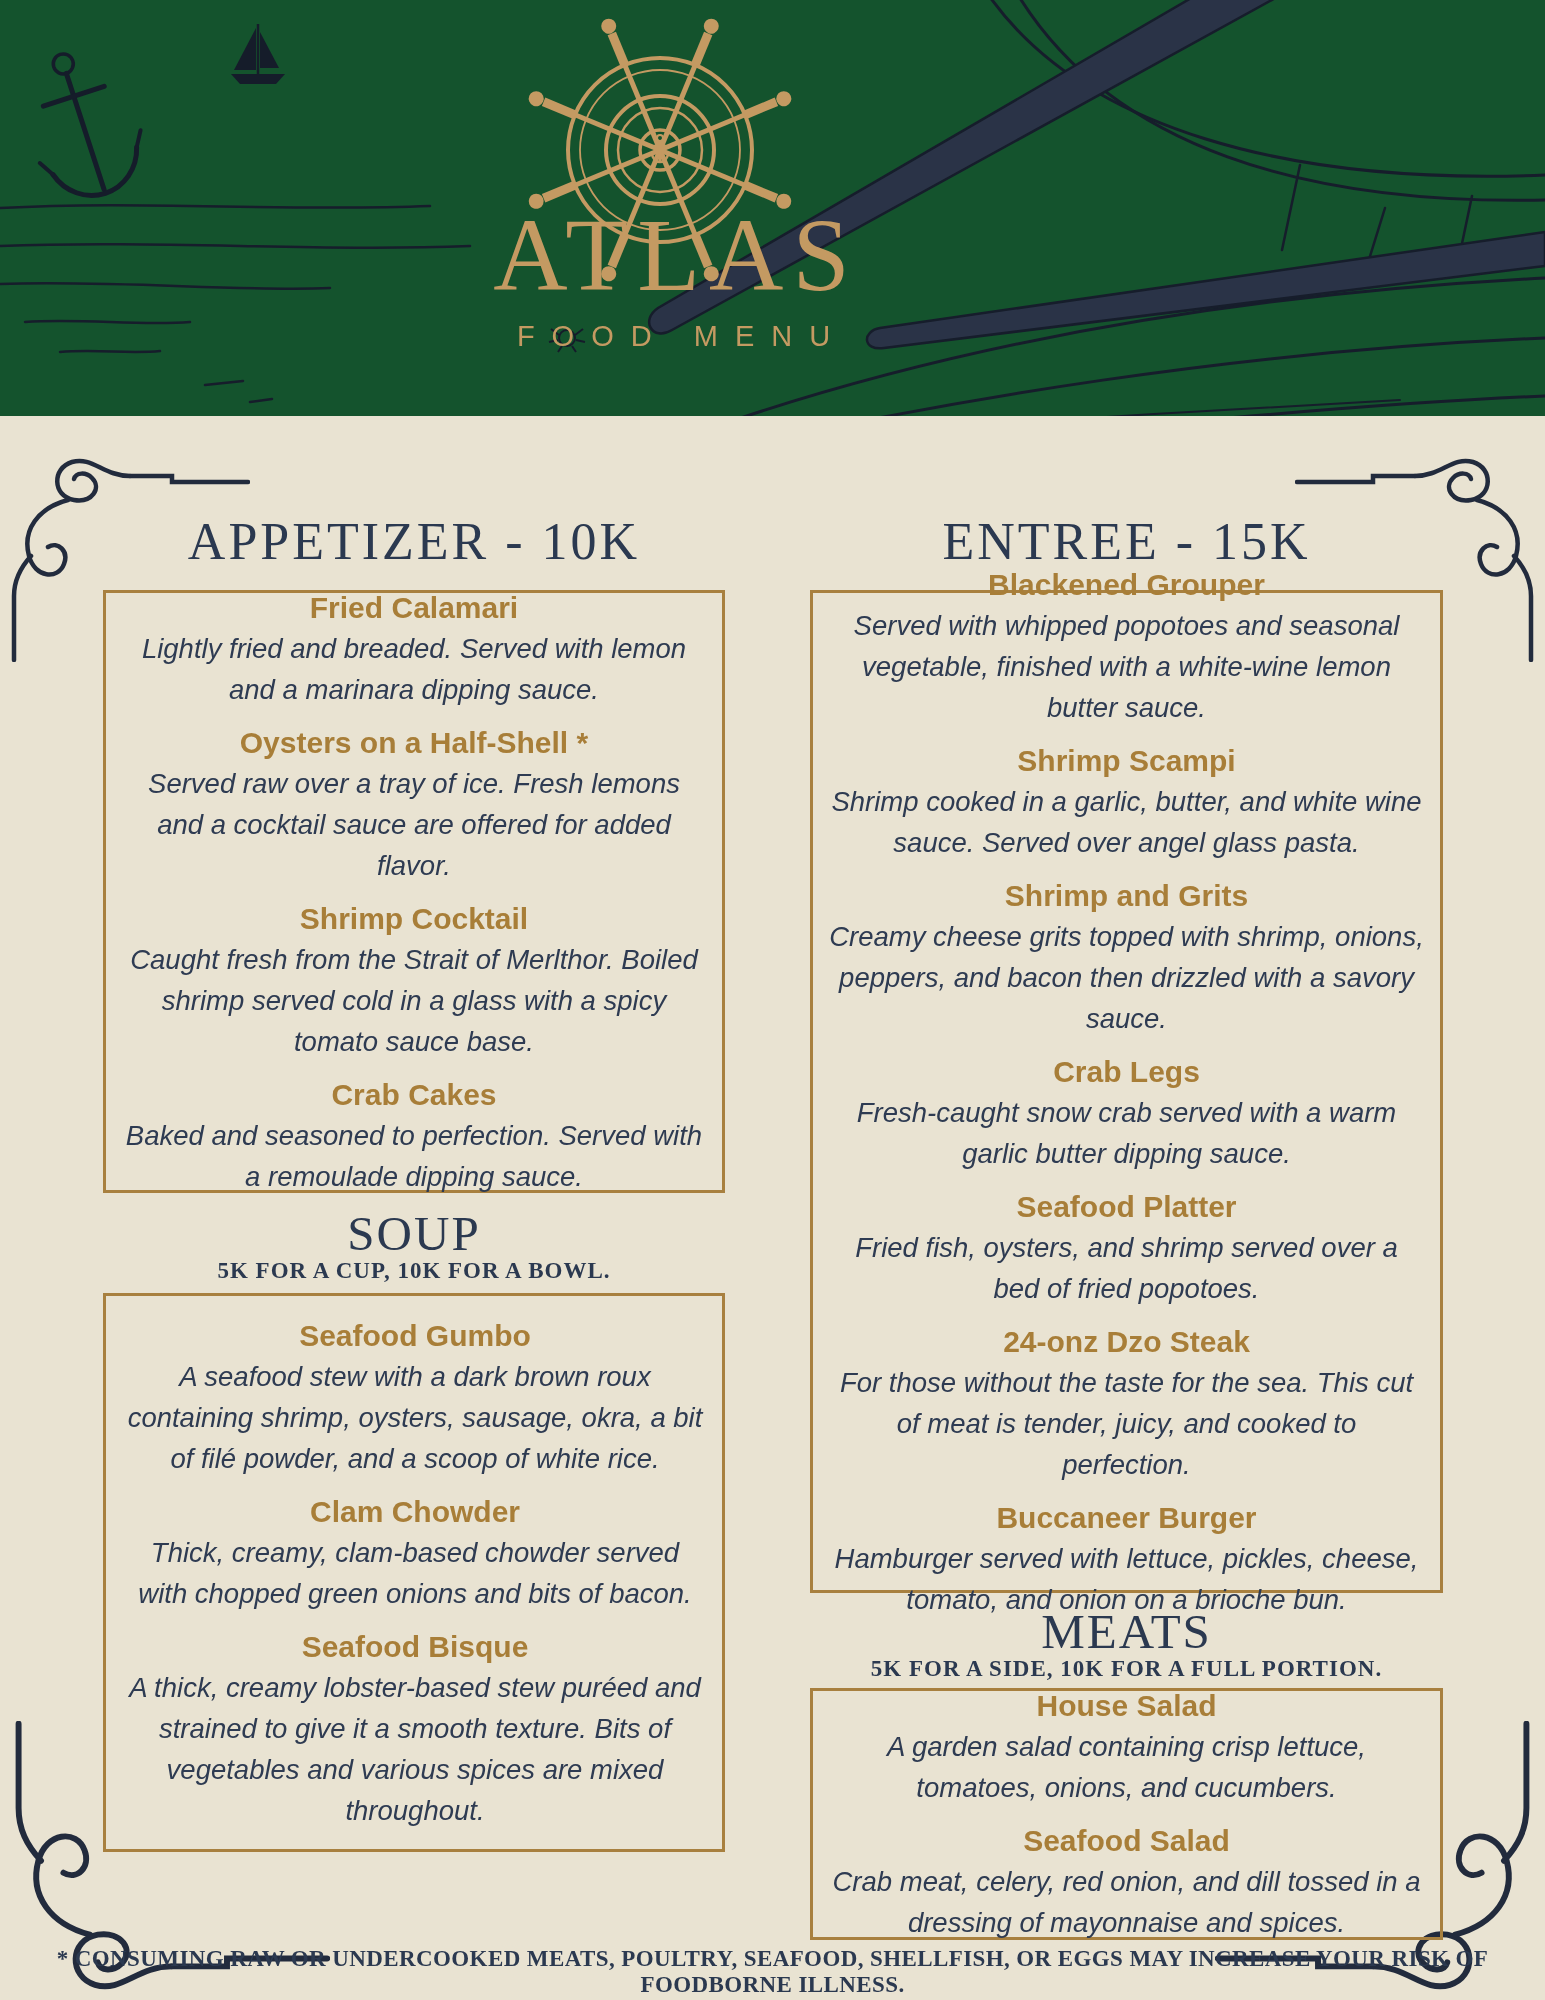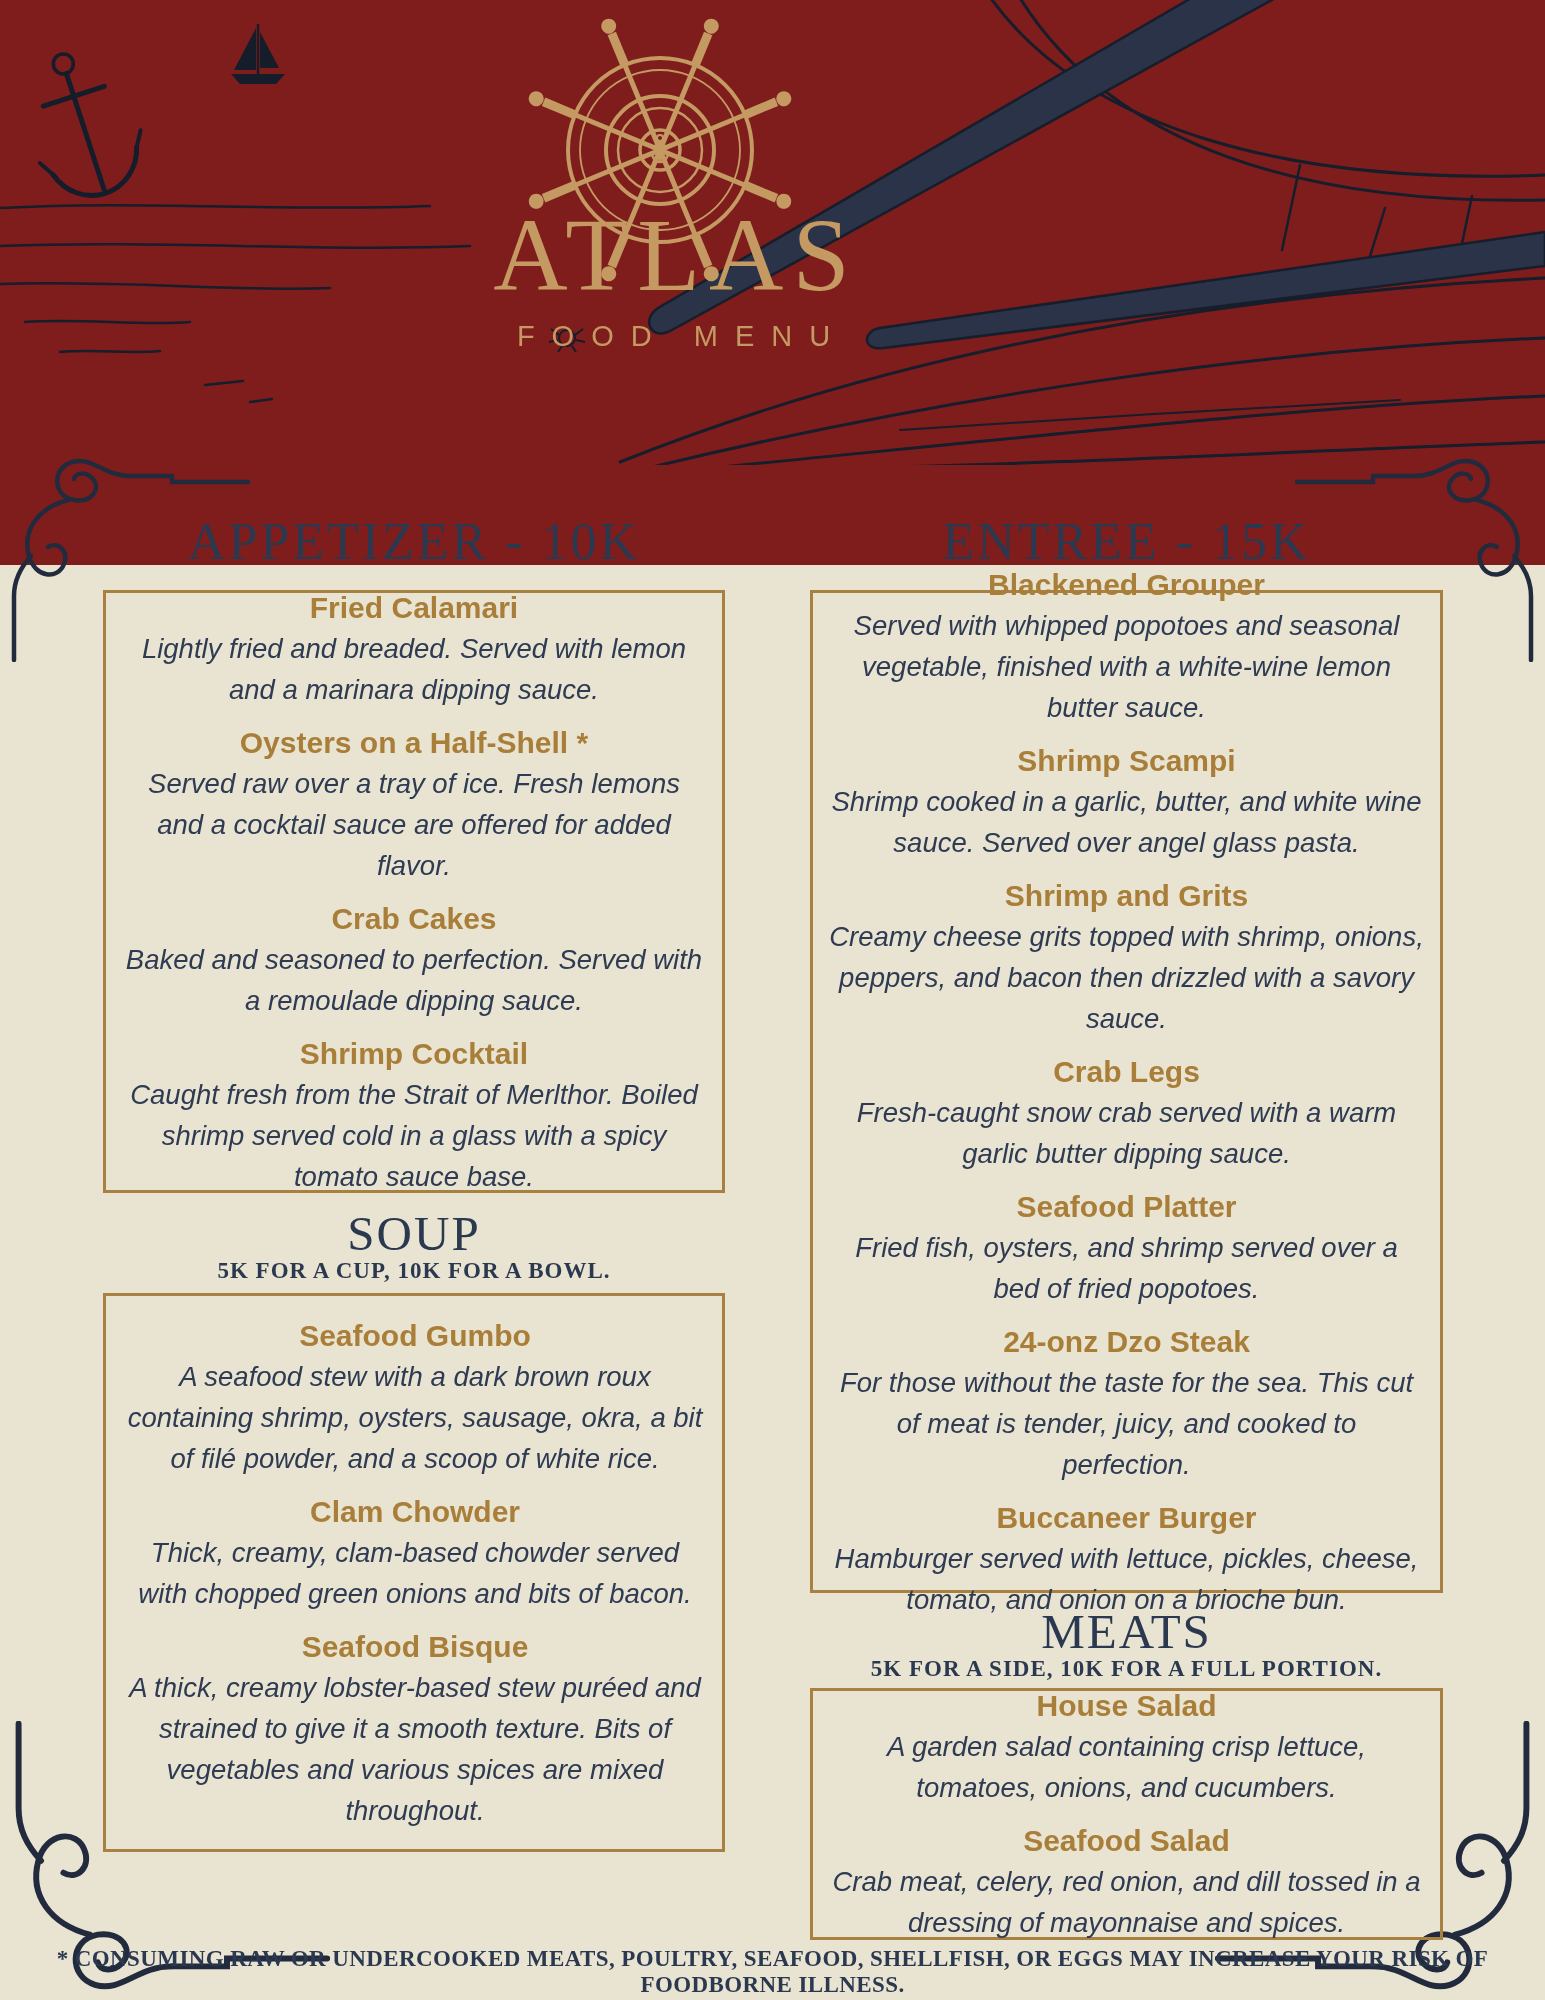--- a/index.html
+++ b/index.html
@@ -1,19 +1,19 @@
 <!DOCTYPE html>
 <html><head>
 <meta charset="utf-8">
 <style>
   html,body{margin:0;padding:0;background:#cfcabc;}
   .page{position:relative;width:1545px;height:2000px;background:#e9e3d2;overflow:hidden;
         font-family:"Liberation Sans",sans-serif;}
   
-  .header{position:absolute;top:0;left:0;width:1545px;height:565px;background:#7f1d1d;overflow:hidden;}
+  .header{position:absolute;top:0;left:0;width:1545px;height:416px;background:#14532d;overflow:hidden;}
   .header svg.art{position:absolute;top:0;left:0;}
   .brand{position:absolute;left:676px;top:196px;transform:translateX(-50%);
          font-family:"Liberation Serif",serif;font-size:103px;font-weight:400;
          letter-spacing:9px;color:#c49a62;white-space:nowrap;}
   .tagline{position:absolute;left:682px;top:320px;transform:translateX(-50%);
          font-size:29px;letter-spacing:17px;color:#c49a62;white-space:nowrap;}
   
   .col-heading{position:absolute;text-align:center;font-family:"Liberation Serif",serif;
          color:#2b3950;font-size:52px;letter-spacing:3px;white-space:nowrap;}
   .mid-heading{position:absolute;text-align:center;font-family:"Liberation Serif",serif;
@@ -179,27 +179,27 @@
   <div class="menu-box" style="left:103px;top:590px;width:622px;height:603px;">
     <div class="menu-item">
       <div class="item-name">Fried Calamari</div>
       <div class="item-desc">Lightly fried and breaded. Served with lemon and a marinara dipping sauce.</div>
     </div>
     <div class="menu-item">
       <div class="item-name">Oysters on a Half-Shell *</div>
       <div class="item-desc">Served raw over a tray of ice. Fresh lemons and a cocktail sauce are offered for added flavor.</div>
     </div>
     <div class="menu-item">
+      <div class="item-name">Shrimp Cocktail</div>
+      <div class="item-desc">Caught fresh from the Strait of Merlthor. Boiled shrimp served cold in a glass with a spicy tomato sauce base.</div>
+    </div>
+    <div class="menu-item">
       <div class="item-name">Crab Cakes</div>
       <div class="item-desc">Baked and seasoned to perfection. Served with a remoulade dipping sauce.</div>
     </div>
-    <div class="menu-item">
-      <div class="item-name">Shrimp Cocktail</div>
-      <div class="item-desc">Caught fresh from the Strait of Merlthor. Boiled shrimp served cold in a glass with a spicy tomato sauce base.</div>
-    </div>
   </div>
 
   <div class="mid-heading" style="left:103px;top:1205px;width:622px;">SOUP</div>
   <div class="sub-caption" style="left:103px;top:1258px;width:622px;">5K FOR A CUP, 10K FOR A BOWL.</div>
 
   <div class="menu-box" style="left:103px;top:1293px;width:622px;height:559px;padding-left:12px;">
     <div class="menu-item">
       <div class="item-name">Seafood Gumbo</div>
       <div class="item-desc">A seafood stew with a dark brown roux containing shrimp, oysters, sausage, okra, a bit of filé powder, and a scoop of white rice.</div>
     </div>

